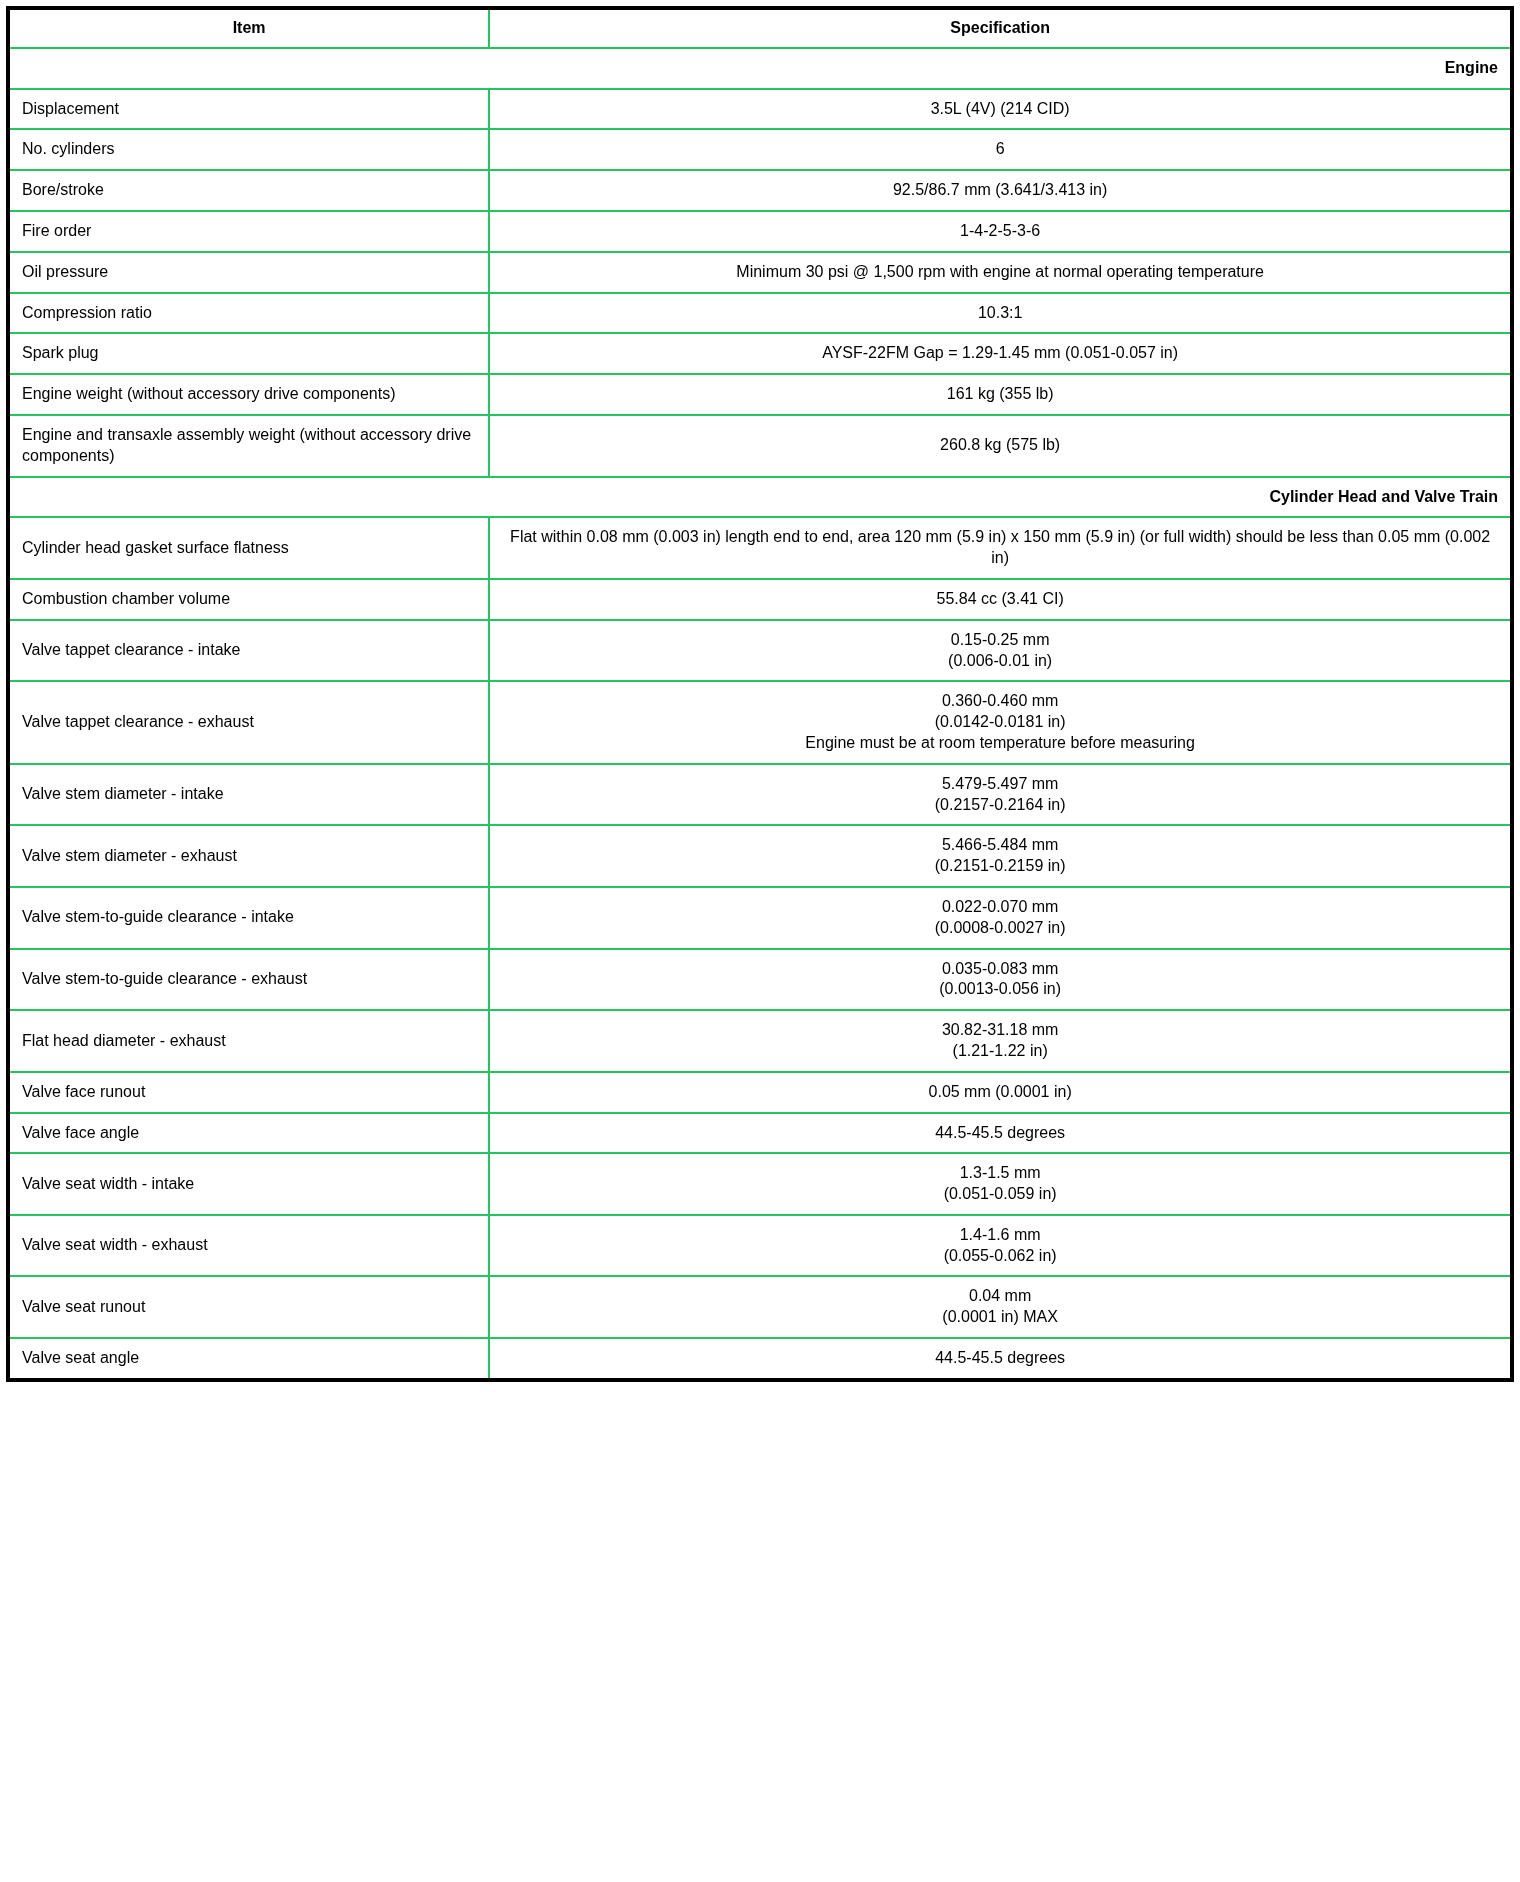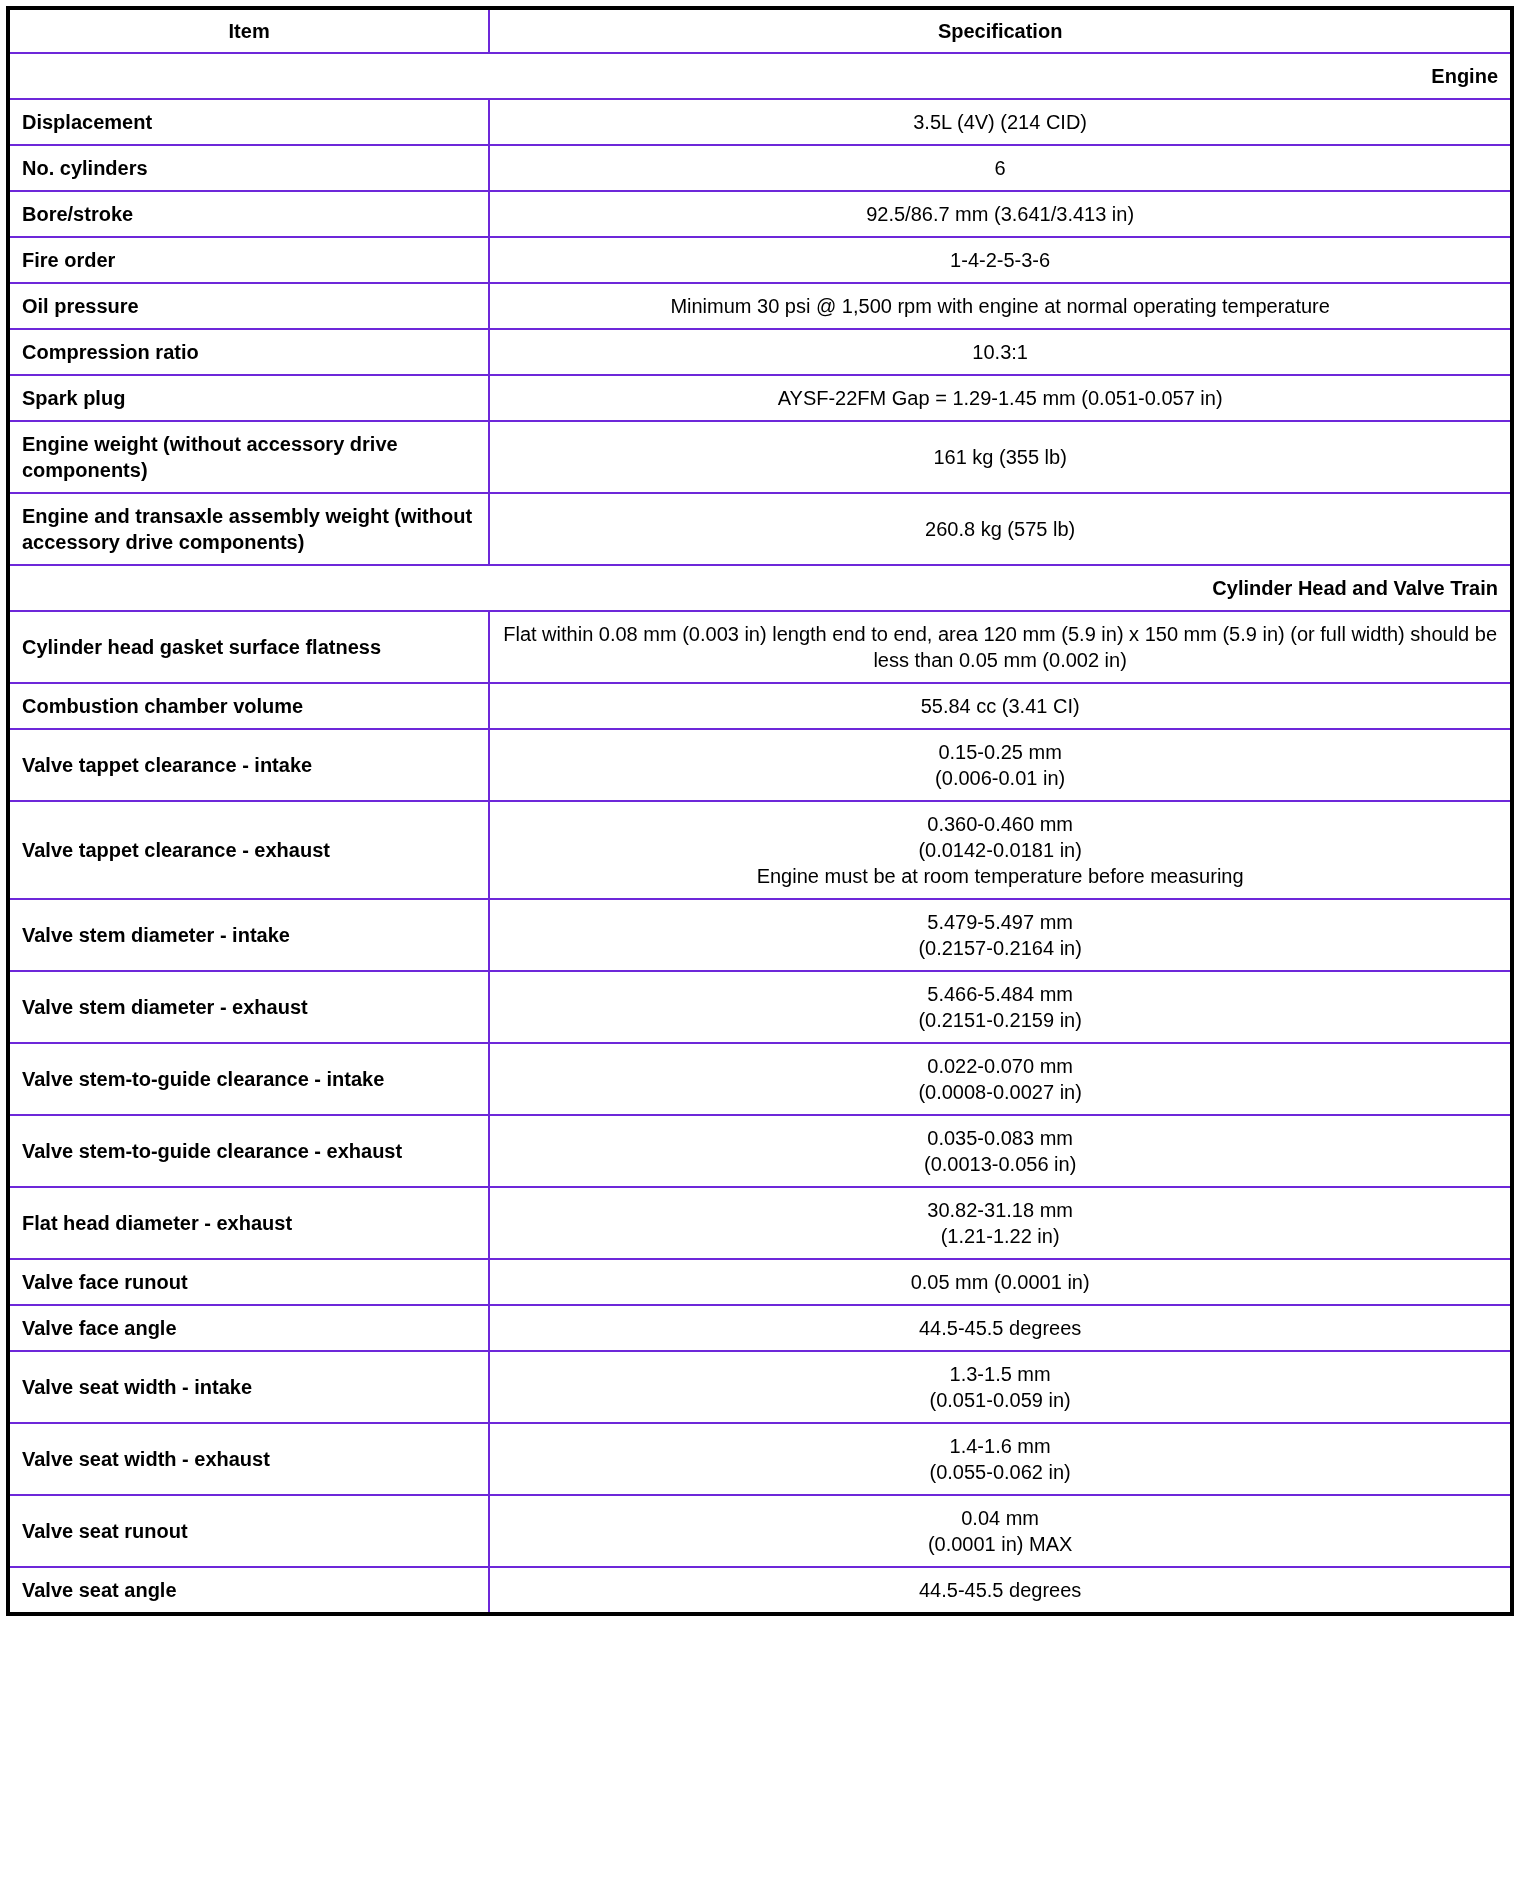--- a/index.html
+++ b/index.html
@@ -15,38 +15,37 @@
     width: 1520px;
   }
   table.spec-table {
     width: 100%;
     border-collapse: collapse;
     border: 4px solid #000000;
     table-layout: fixed;
   }
   .spec-table th,
   .spec-table td {
-    border: 2px solid #6d28d9;
-    font-size: 20px;
+    border: 2px solid #22c55e;
+    font-size: 16px;
     line-height: 1.3;
     padding: 9px 12px;
     vertical-align: middle;
     box-sizing: border-box;
     word-wrap: break-word;
   }
   .spec-table col.col-item { width: 32%; }
   .spec-table col.col-spec { width: 68%; }
   .spec-table th {
     font-weight: bold;
     text-align: center;
     padding: 8px 12px;
   }
   td.item-cell {
     text-align: left;
-    font-weight: bold;
   }
   td.spec-cell {
     text-align: center;
     white-space: pre-line;
   }
   td.section-cell {
     font-weight: bold;
     text-align: right;
   }
 </style>

